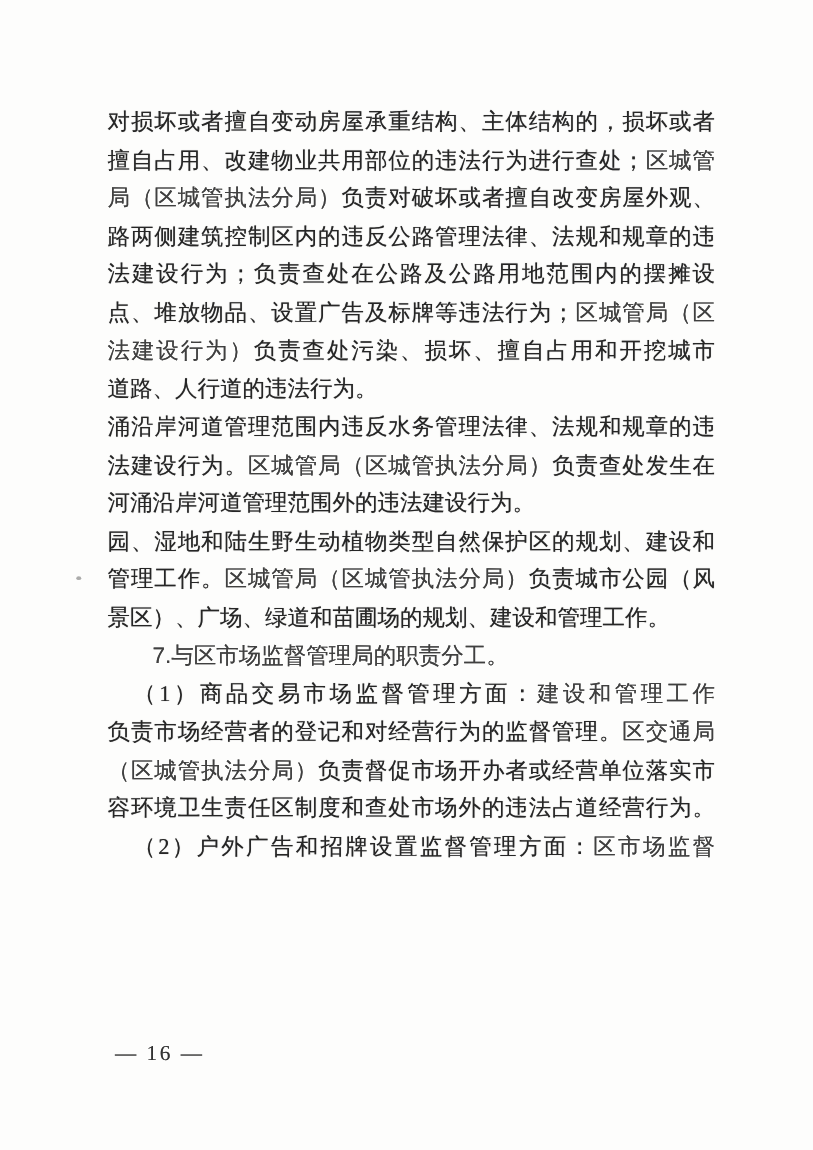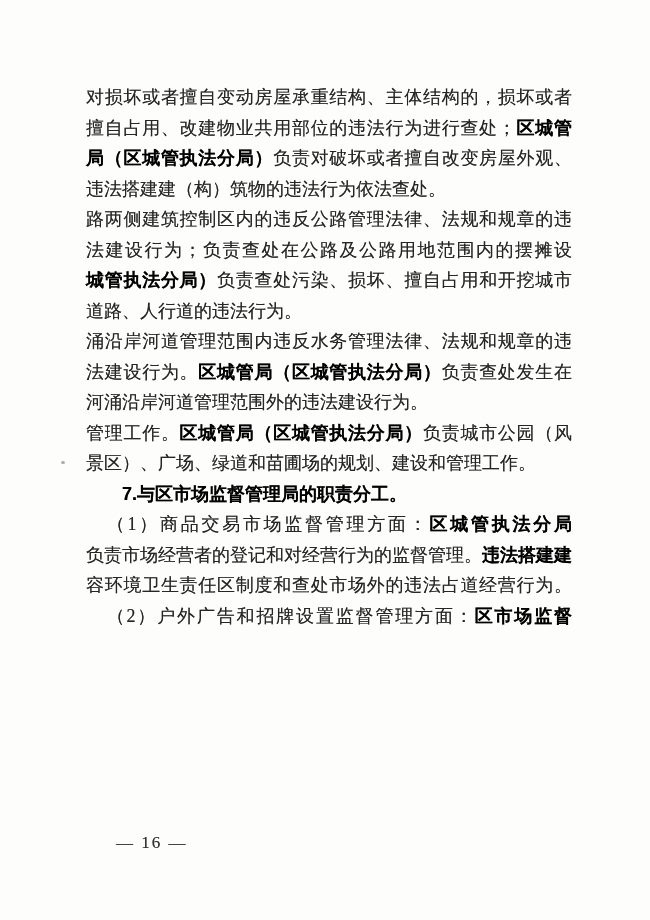--- a/index.html
+++ b/index.html
@@ -32,64 +32,65 @@
     text-align-last: justify;
     height: 30.5px;
   }
   .line.short {
     text-align-last: left;
   }
   .line.ind-para { text-indent: 2em; }
   .line.ind-item { text-indent: 1.15em; }
   .seg-b {
     font-family: "Liberation Sans", "DejaVu Sans", sans-serif;
-    font-weight: 700;
-    color: #000000;
+    font-weight: 400;
+    color: #404040;
     text-shadow: 0 0 0.5px rgba(0,0,0,0.6);
   }
   .page-number {
     position: absolute;
     left: 92px;
     top: 833px;
     font-size: 17px;
     letter-spacing: 2px;
     color: #333333;
     text-shadow: 0 0 0.5px rgba(0,0,0,0.5);
-    margin-left: 24px;
   }
   .artifact-dot {
     position: absolute;
     left: 61px;
     top: 461px;
     width: 4px;
     height: 3px;
     background: #8f8f8f;
     border-radius: 50%;
     opacity: 0.75;
   }
 </style>
 </head>
 <body>
 
 <div class="page">
   <div class="text-block">
       <div class="line"><span>对损坏或者擅自变动房屋承重结构、主体结构的，损坏或者</span></div>
       <div class="line"><span>擅自占用、改建物业共用部位的违法行为进行查处；</span><span class="seg-b">区城管</span></div>
       <div class="line"><span class="seg-b">局（区城管执法分局）</span><span>负责对破坏或者擅自改变房屋外观、</span></div>
-      <div class="line short"><span>违法搭建建（构）筑物的违法行为依法查处。</span></div>
       <div class="line"><span>路两侧建筑控制区内的违反公路管理法律、法规和规章的违</span></div>
       <div class="line"><span>法建设行为；负责查处在公路及公路用地范围内的摆摊设</span></div>
-      <div class="line"><span class="seg-b">城管执法分局）</span><span>负责查处污染、损坏、擅自占用和开挖城市</span></div>
+      <div class="line"><span>点、堆放物品、设置广告及标牌等违法行为；</span><span class="seg-b">区城管局（区</span></div>
+      <div class="line"><span class="seg-b">法建设行为）</span><span>负责查处污染、损坏、擅自占用和开挖城市</span></div>
       <div class="line short"><span>道路、人行道的违法行为。</span></div>
       <div class="line"><span>涌沿岸河道管理范围内违反水务管理法律、法规和规章的违</span></div>
       <div class="line"><span>法建设行为。</span><span class="seg-b">区城管局（区城管执法分局）</span><span>负责查处发生在</span></div>
       <div class="line short"><span>河涌沿岸河道管理范围外的违法建设行为。</span></div>
+      <div class="line"><span>园、湿地和陆生野生动植物类型自然保护区的规划、建设和</span></div>
       <div class="line"><span>管理工作。</span><span class="seg-b">区城管局（区城管执法分局）</span><span>负责城市公园（风</span></div>
       <div class="line short"><span>景区）、广场、绿道和苗圃场的规划、建设和管理工作。</span></div>
       <div class="line short ind-para"><span class="seg-b">7.与区市场监督管理局的职责分工。</span></div>
-      <div class="line ind-item"><span>（1）商品交易市场监督管理方面：</span><span class="seg-b">区城管执法分局</span></div>
-      <div class="line"><span>负责市场经营者的登记和对经营行为的监督管理。</span><span class="seg-b">违法搭建建</span></div>
+      <div class="line ind-item"><span>（1）商品交易市场监督管理方面：</span><span class="seg-b">建设和管理工作</span></div>
+      <div class="line"><span>负责市场经营者的登记和对经营行为的监督管理。</span><span class="seg-b">区交通局</span></div>
+      <div class="line"><span class="seg-b">（区城管执法分局）</span><span>负责督促市场开办者或经营单位落实市</span></div>
       <div class="line"><span>容环境卫生责任区制度和查处市场外的违法占道经营行为。</span></div>
       <div class="line ind-item"><span>（2）户外广告和招牌设置监督管理方面：</span><span class="seg-b">区市场监督</span></div>
     </div>
   <div class="artifact-dot"></div>
   <div class="page-number">— 16 —</div>
 </div>
 
 </body></html>

